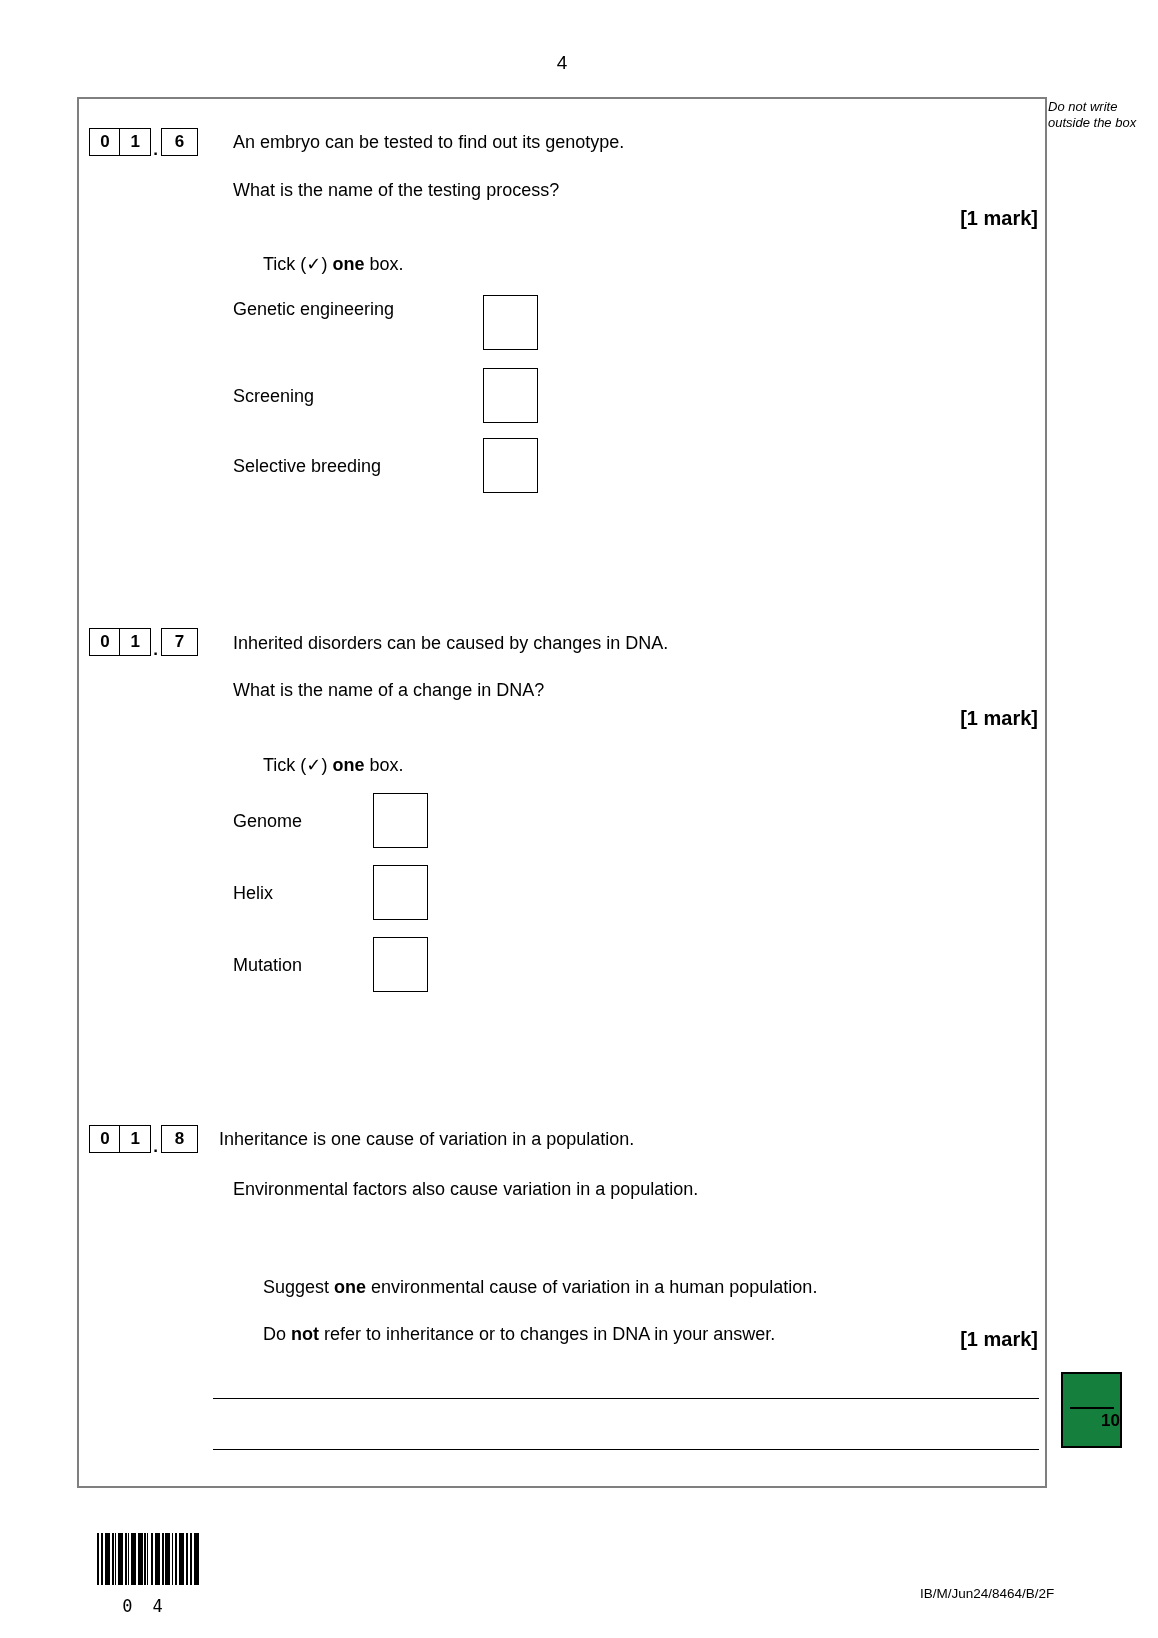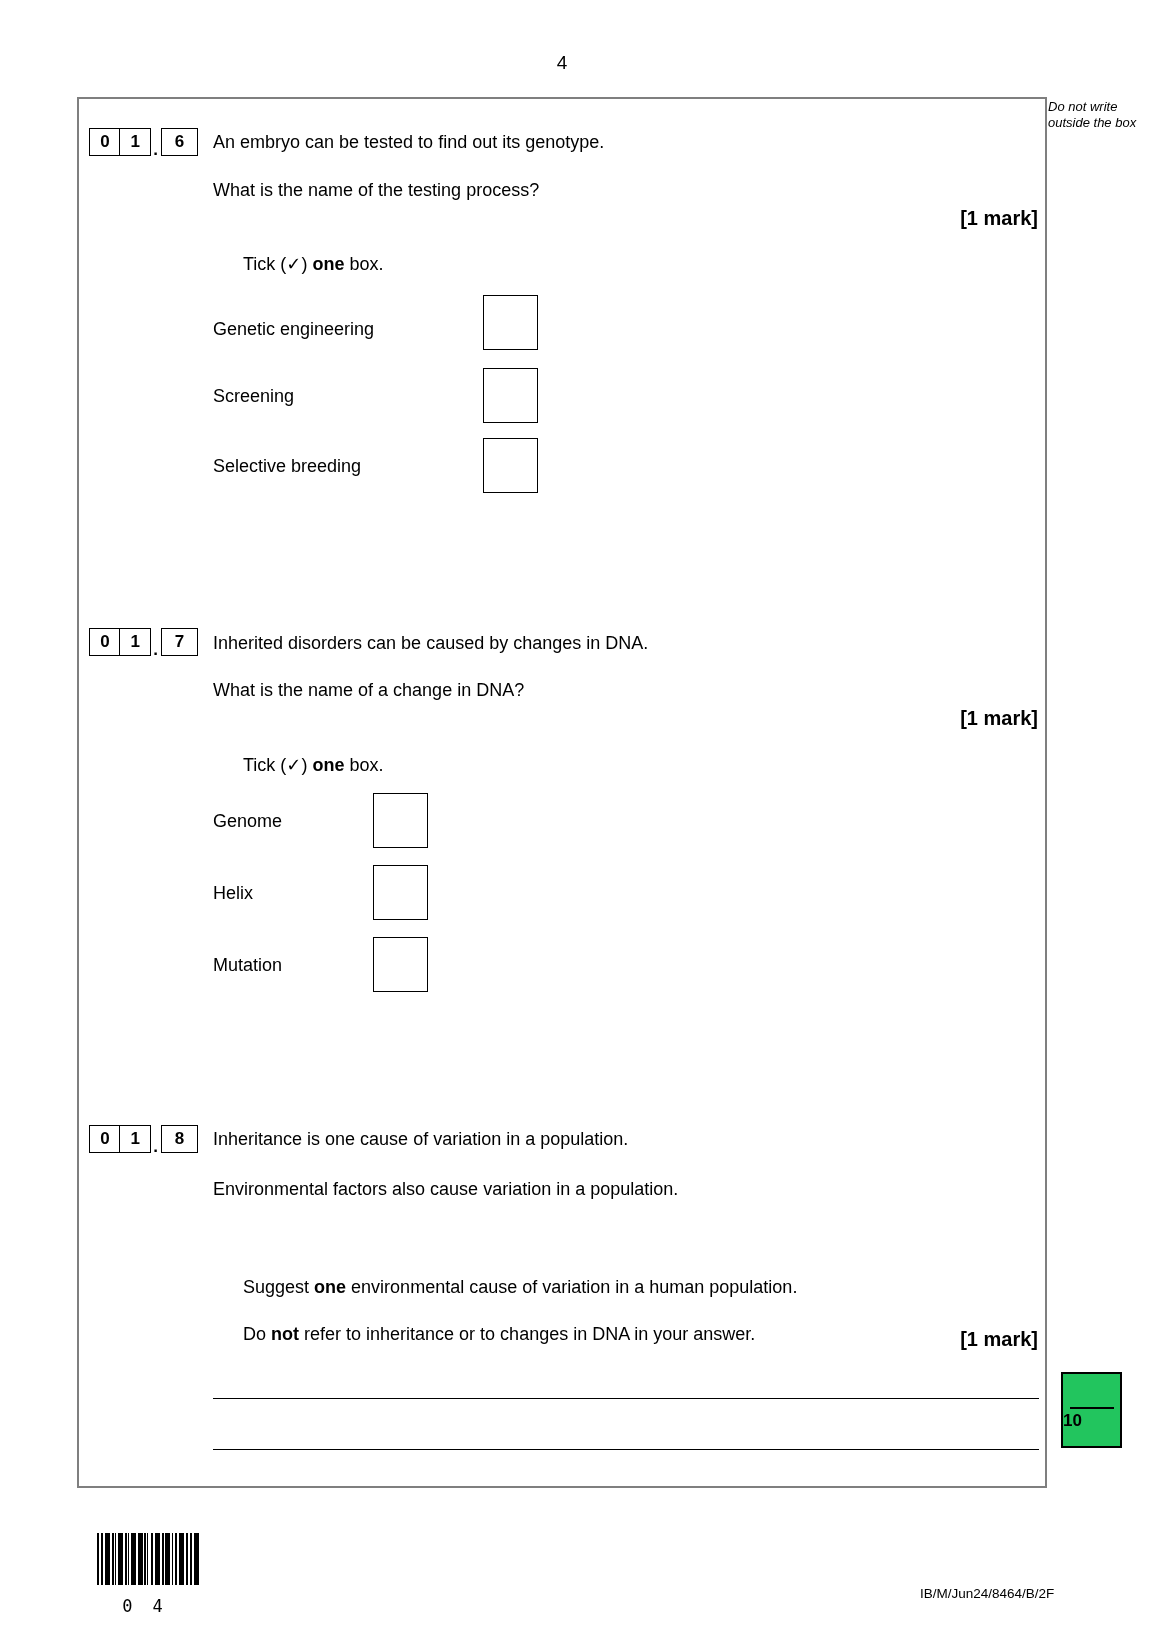--- a/index.html
+++ b/index.html
@@ -7,40 +7,40 @@
         font-family:"Liberation Sans",sans-serif;color:#000;overflow:hidden;}
 
   .page-number{position:absolute;left:77px;top:52px;width:970px;text-align:center;
         font-size:19px;}
   .margin-note{position:absolute;left:1048px;top:99px;width:100px;
         font-style:italic;font-size:13px;line-height:16px;}
 
   .main-box{position:absolute;left:77px;top:97px;width:966px;height:1387px;
         border:2px solid #7f7f7f;background:#fff;}
 
-  .tline{position:absolute;font-size:18px;line-height:22px;white-space:pre-wrap;}
+  .tline{position:absolute;font-size:18px;line-height:22px;white-space:pre-wrap;margin-left:20px;}
   .bold{font-weight:bold;}
   .marks{position:absolute;right:120px;font-weight:bold;font-size:20px;line-height:22px;}
 
   .qnum{position:absolute;display:flex;align-items:flex-start;}
   .qcell{width:30px;height:26px;border:1.7px solid #000;display:inline-flex;
         align-items:center;justify-content:center;font-weight:bold;font-size:17px;
         background:#fff;}
   .qcell-join{margin-left:-1.7px;}
   .qdot{font-weight:bold;font-size:17px;align-self:flex-end;margin:0 3px 0 2px;
         line-height:12px;}
   .qcell-solo{width:35px;}
 
   .checkbox{position:absolute;width:53px;height:53px;border:1.7px solid #000;
         background:#fff;}
 
   .answer-line{position:absolute;height:0;border-top:1.6px solid #000;}
 
   .total-box{position:absolute;left:1061px;top:1372px;width:57px;height:72px;
-        border:2px solid #000;text-align:left;background:#22c55e;}
+        border:2px solid #000;text-align:right;background:#15803d;}
   .total-line{width:44px;border-top:2.5px solid #000;margin:33px auto 3px auto;}
   .total-value{font-weight:bold;font-size:17px;line-height:18px;}
 
   .barcode{position:absolute;left:97px;top:1533px;width:103px;height:52px;}
   .barcode-label{position:absolute;left:90px;top:1596px;width:110px;text-align:center;
         font-family:"DejaVu Sans Mono",monospace;font-size:17px;letter-spacing:5px;}
   .footer-code{position:absolute;left:920px;top:1586px;font-size:13.5px;}
 </style>
 </head>
 <body>
@@ -58,21 +58,21 @@
         <span class="qcell qcell-join">1</span>
       <span class="qdot">.</span>
       <span class="qcell qcell-solo">6</span>
     </div>
     <div class="tline" style="left:213px;top:131px;">An embryo can be tested to find out its genotype.</div>
     <div class="tline" style="left:213px;top:179px;">What is the name of the testing process?</div>
     <div class="marks" style="top:207px;">[1 mark]</div>
     <div class="tline" style="left:213px;top:231px;">
       <span>Tick (✓) </span><span class="bold">one</span><span> box.</span>
     </div>
-    <div class="tline" style="left:213px;top:318px;">Genetic engineering</div>
+    <div class="tline" style="left:213px;top:298px;">Genetic engineering</div>
     <div class="checkbox" style="left:483px;top:295px;"></div>
     <div class="tline" style="left:213px;top:385px;">Screening</div>
     <div class="checkbox" style="left:483px;top:368px;"></div>
     <div class="tline" style="left:213px;top:455px;">Selective breeding</div>
     <div class="checkbox" style="left:483px;top:438px;"></div>
   </section>
 
   <section>
     <div class="qnum" style="left:89px;top:628px;">
       <span class="qcell">0</span>
@@ -94,21 +94,21 @@
     <div class="checkbox" style="left:373px;top:937px;"></div>
   </section>
 
   <section>
     <div class="qnum" style="left:89px;top:1125px;">
       <span class="qcell">0</span>
         <span class="qcell qcell-join">1</span>
       <span class="qdot">.</span>
       <span class="qcell qcell-solo">8</span>
     </div>
-    <div class="tline" style="left:213px;top:1128px;">Inheritance is one cause of variation in a population.</div>
+    <div class="tline" style="left:199px;top:1128px;">Inheritance is one cause of variation in a population.</div>
     <div class="tline" style="left:213px;top:1178px;">Environmental factors also cause variation in a population.</div>
     <div class="tline" style="left:213px;top:1254px;">
       <span>Suggest </span><span class="bold">one</span><span> environmental cause of variation in a human population.</span>
     </div>
     <div class="tline" style="left:213px;top:1301px;">
       <span>Do </span><span class="bold">not</span><span> refer to inheritance or to changes in DNA in your answer.</span>
     </div>
     <div class="marks" style="top:1328px;">[1 mark]</div>
     <div class="answer-line" style="left:213px;top:1398px;width:826px;"></div>
     <div class="answer-line" style="left:213px;top:1449px;width:826px;"></div>

